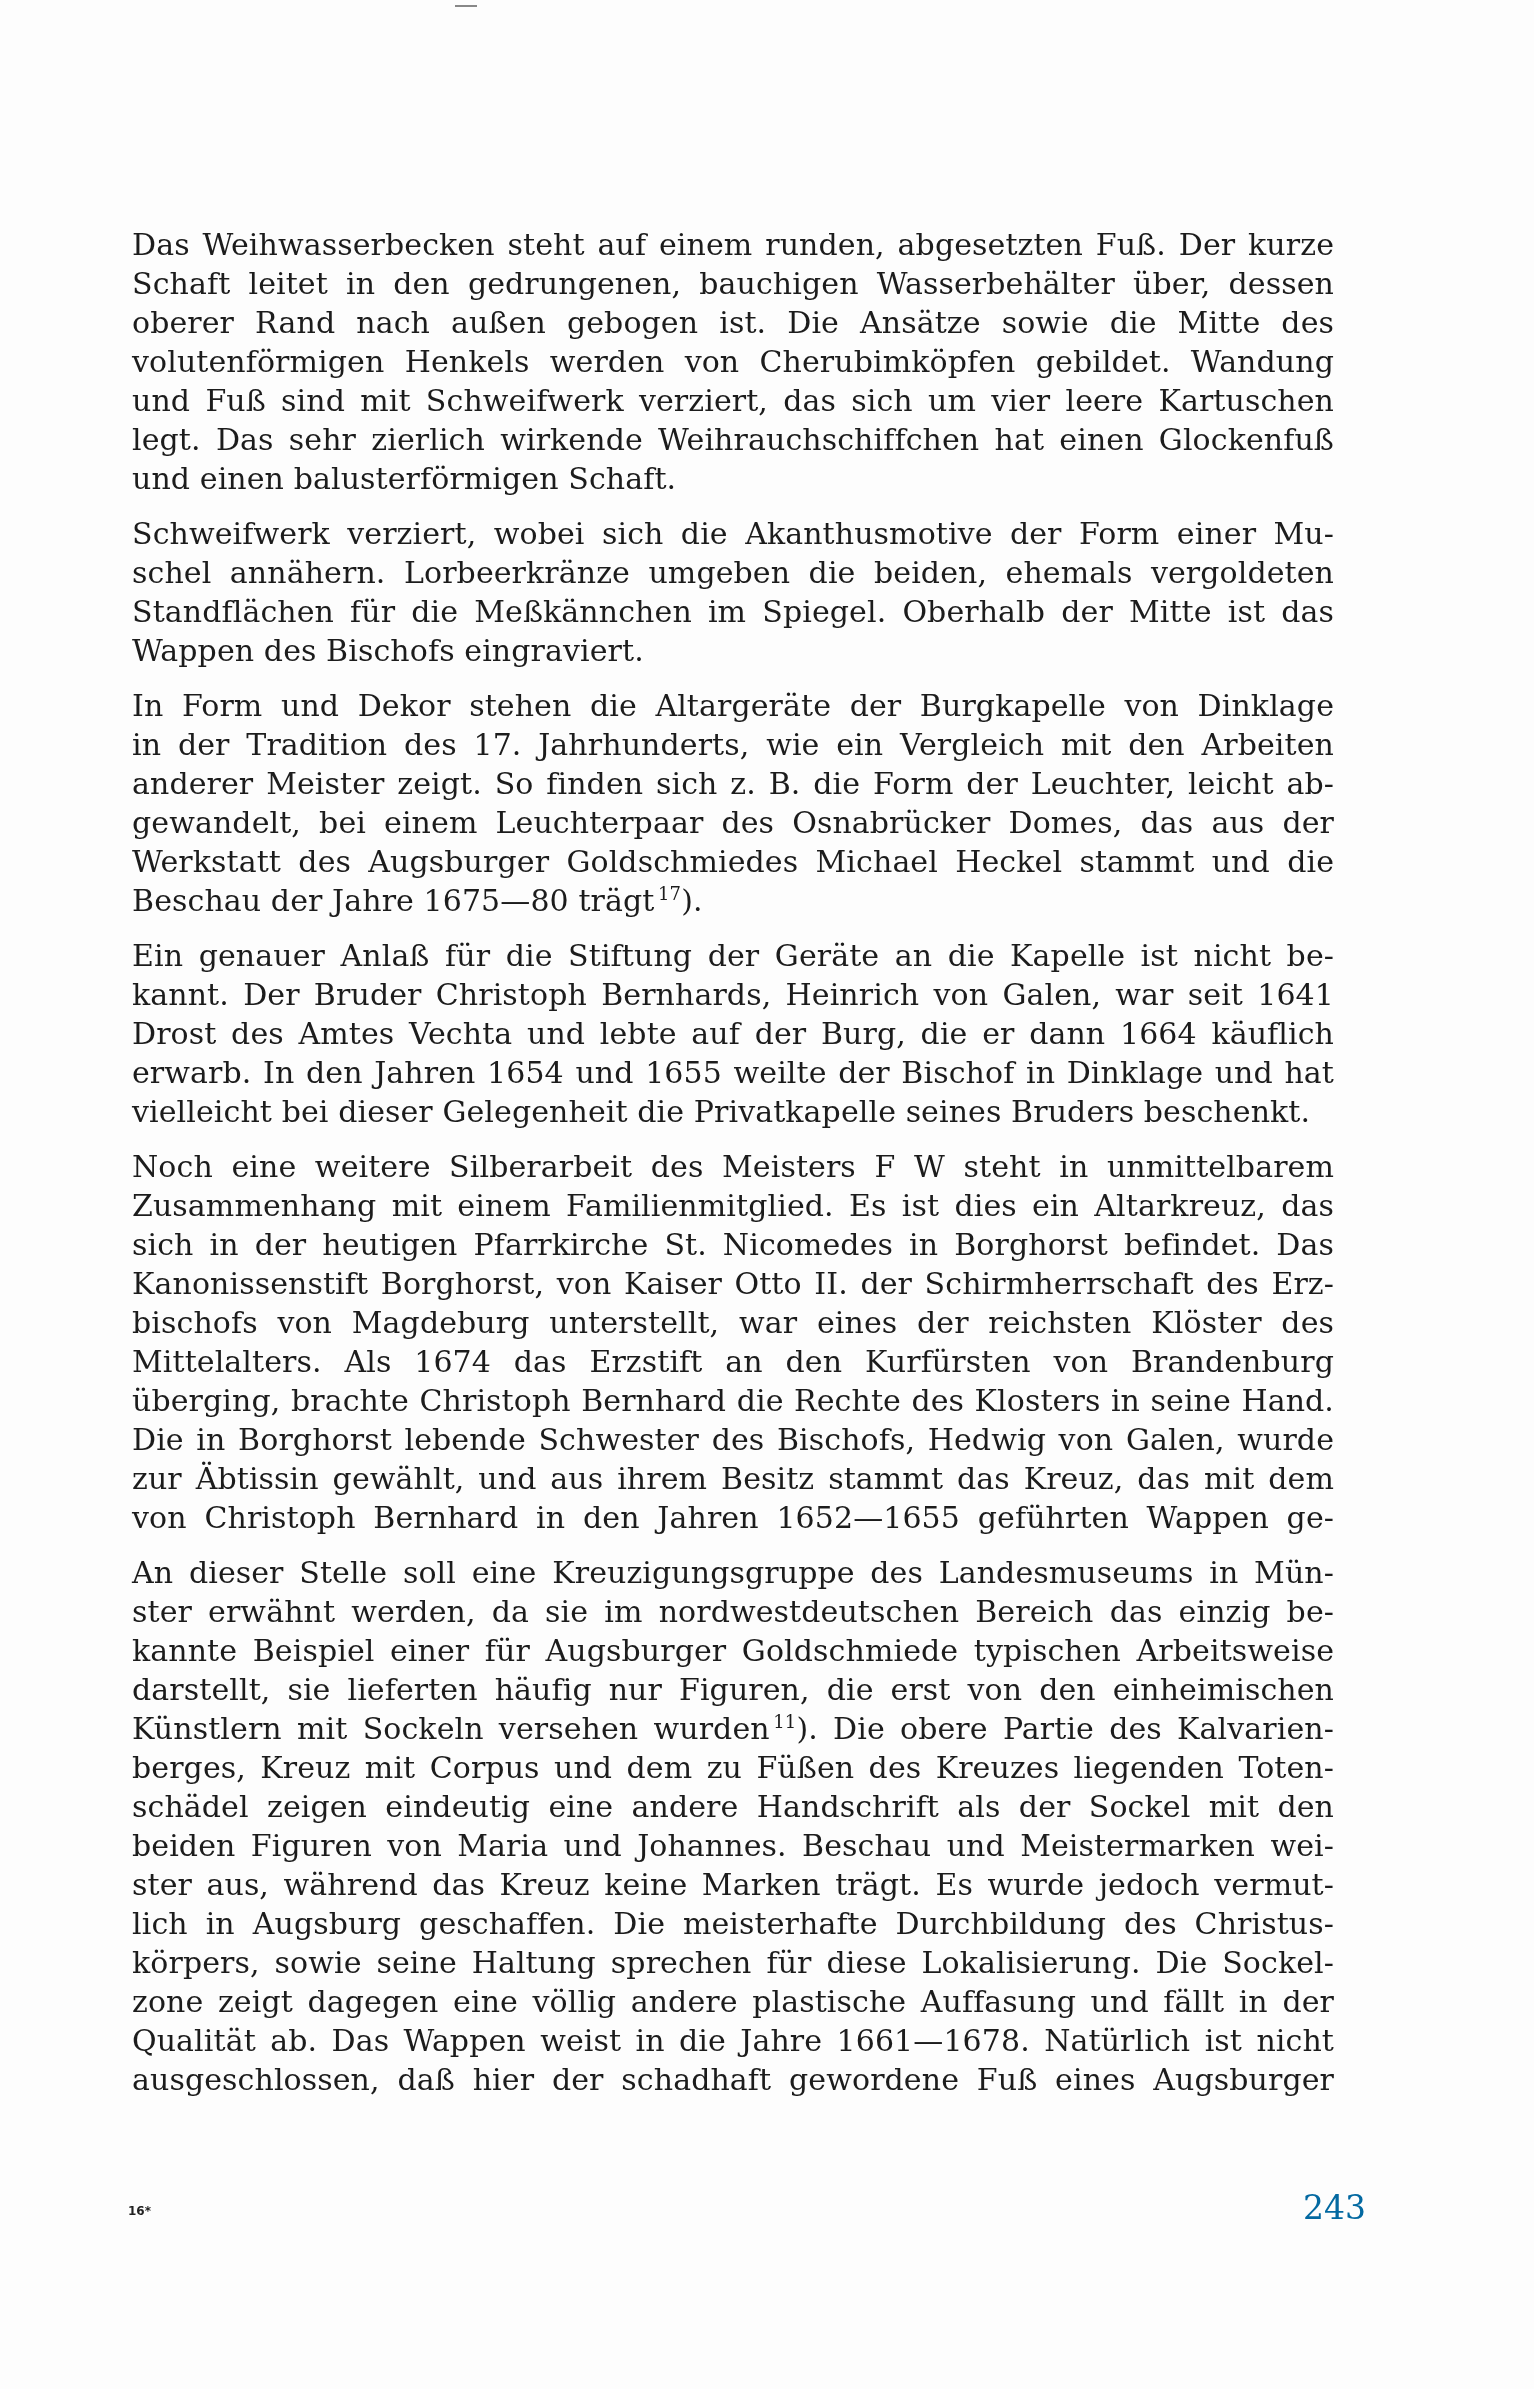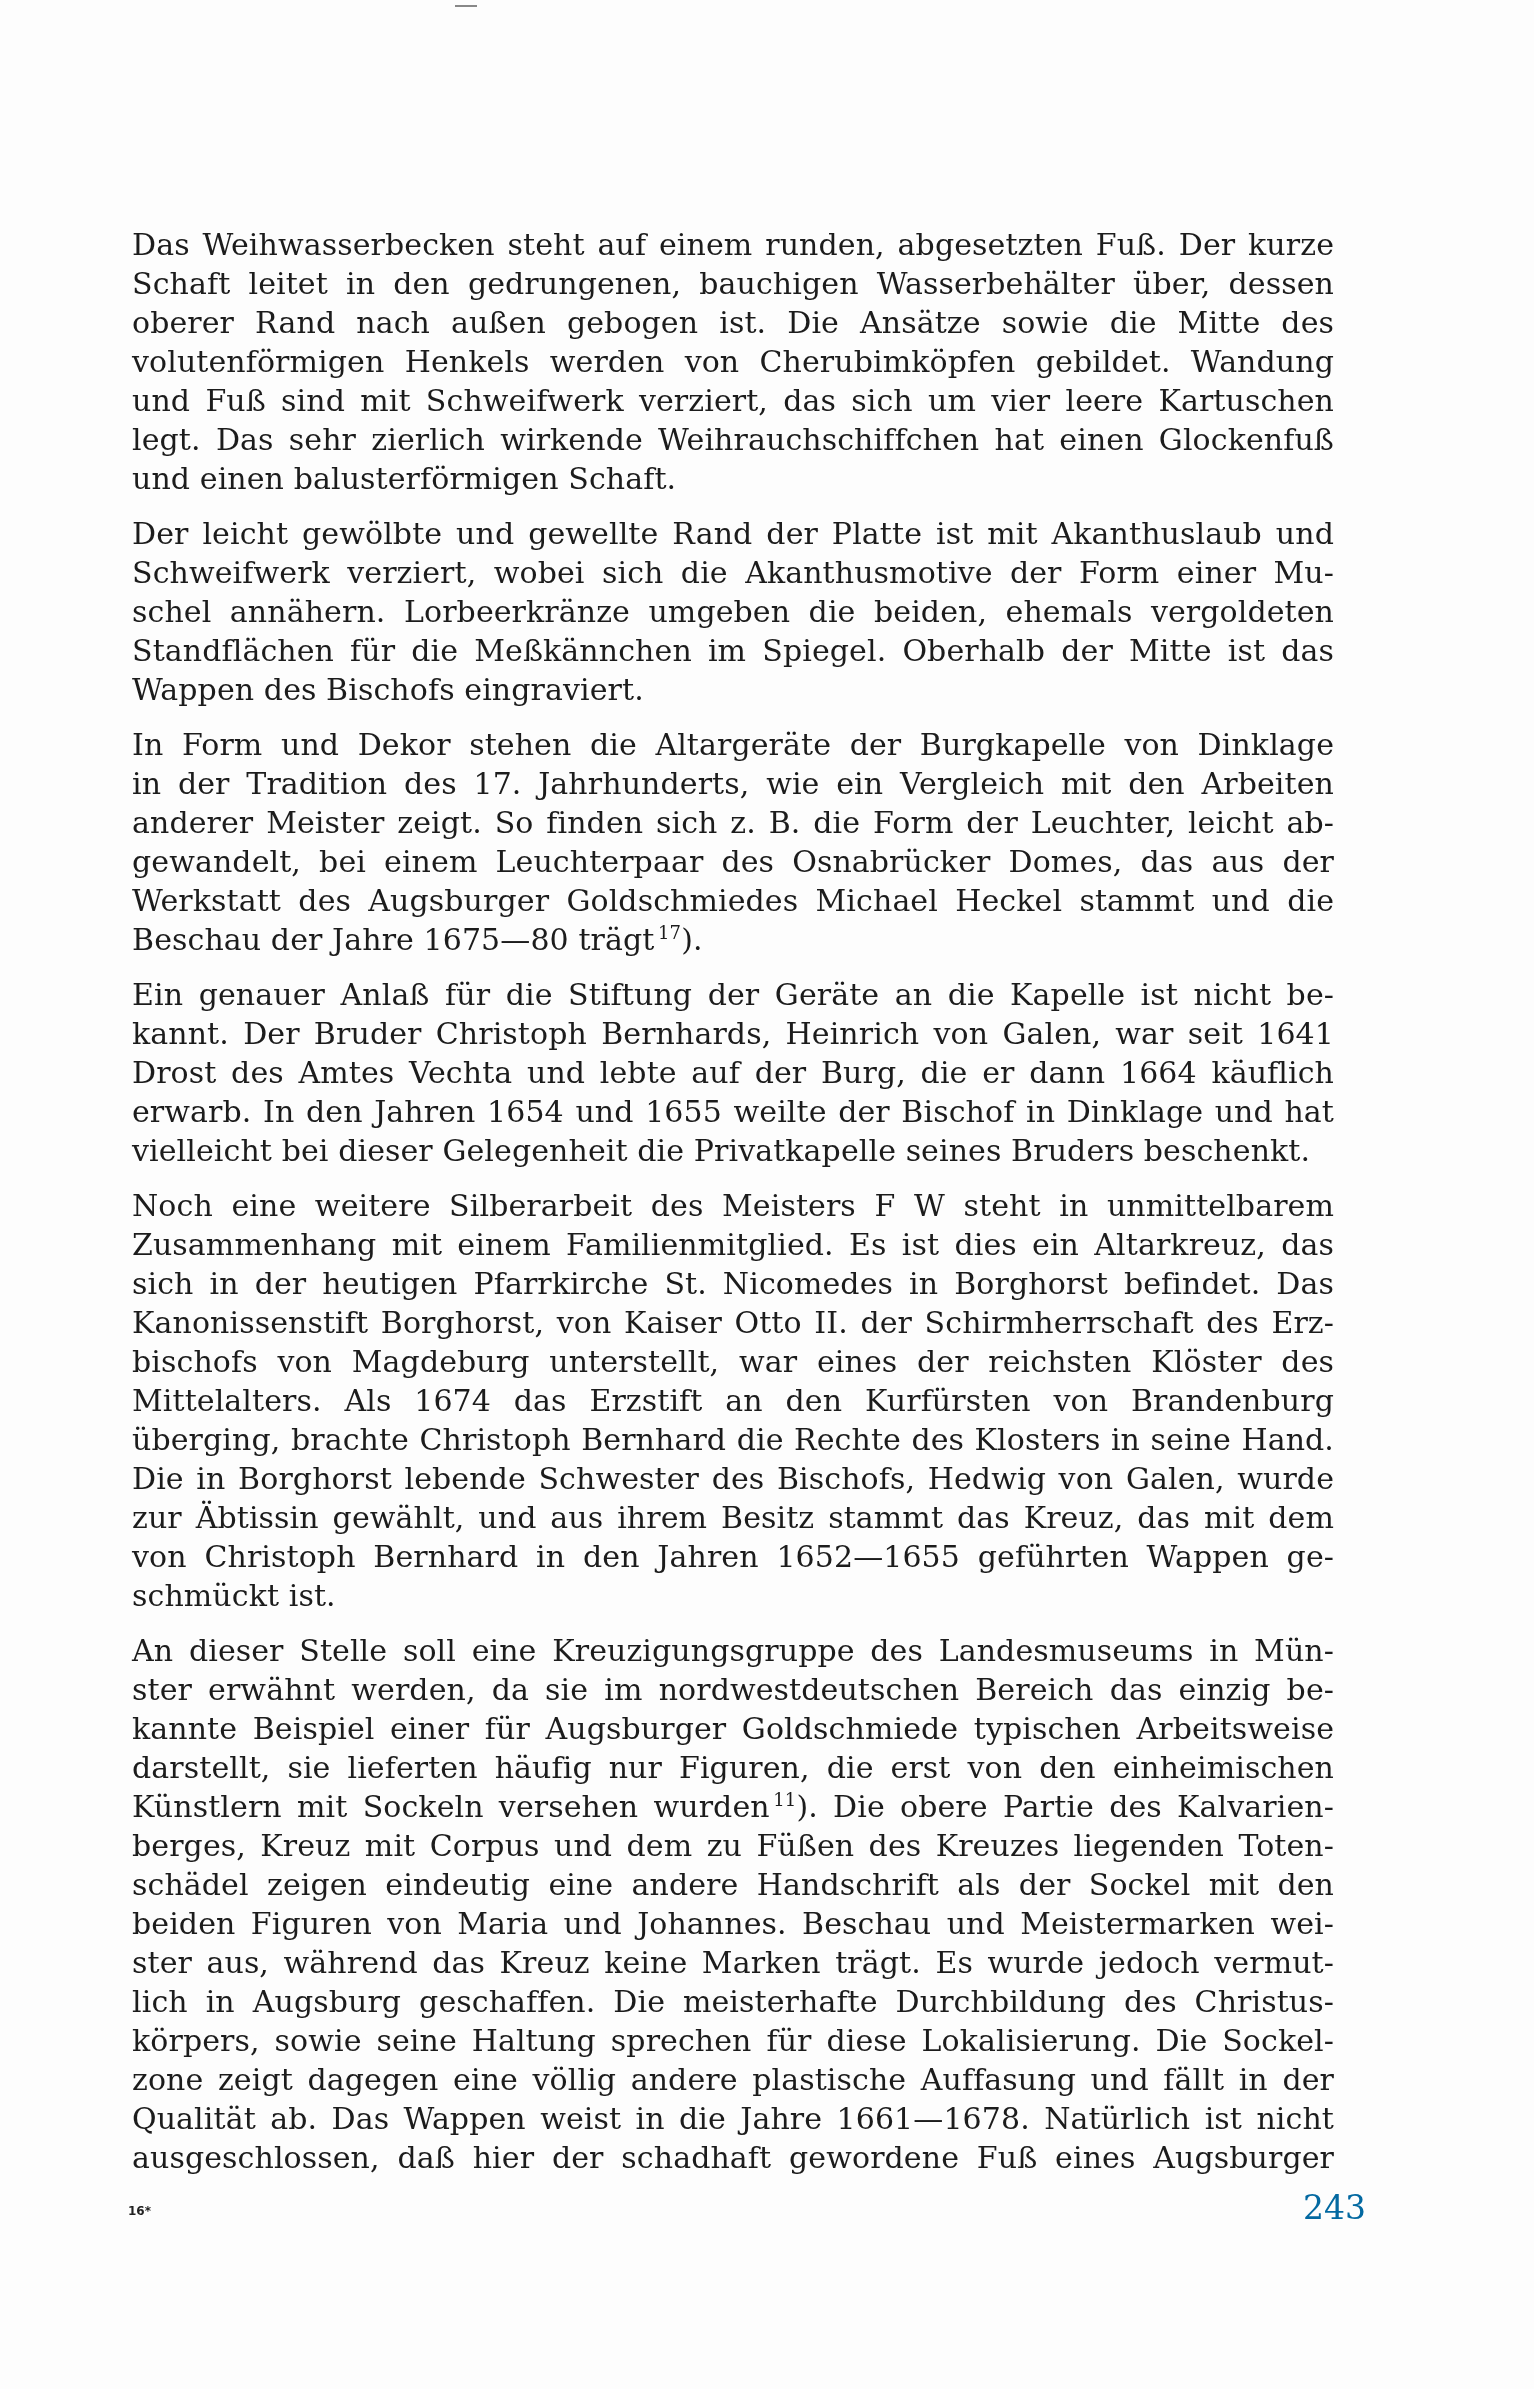--- a/index.html
+++ b/index.html
@@ -95,21 +95,20 @@
     <span class="line"><span class="fit">Das Weihwasserbecken steht auf einem runden, abgesetzten Fuß. Der kurze</span></span>
     <span class="line"><span class="fit">Schaft leitet in den gedrungenen, bauchigen Wasserbehälter über, dessen</span></span>
     <span class="line"><span class="fit">oberer Rand nach außen gebogen ist. Die Ansätze sowie die Mitte des</span></span>
     <span class="line"><span class="fit">volutenförmigen Henkels werden von Cherubimköpfen gebildet. Wandung</span></span>
     <span class="line"><span class="fit">und Fuß sind mit Schweifwerk verziert, das sich um vier leere Kartuschen</span></span>
     <span class="line"><span class="fit">legt. Das sehr zierlich wirkende Weihrauchschiffchen hat einen Glockenfuß</span></span>
     <span class="line last"><span class="fit">und einen balusterförmigen Schaft.</span></span>
   </section>
 
   <section class="para gap-before">
-    <span class="line"><span class="fit">Der leicht gewölbte und gewellte Rand der Platte ist mit Akanthuslaub und</span></span>
     <span class="line"><span class="fit">Schweifwerk verziert, wobei sich die Akanthusmotive der Form einer Mu-</span></span>
     <span class="line"><span class="fit">schel annähern. Lorbeerkränze umgeben die beiden, ehemals vergoldeten</span></span>
     <span class="line"><span class="fit">Standflächen für die Meßkännchen im Spiegel. Oberhalb der Mitte ist das</span></span>
     <span class="line last"><span class="fit">Wappen des Bischofs eingraviert.</span></span>
   </section>
 
   <section class="para">
     <span class="line"><span class="fit">In Form und Dekor stehen die Altargeräte der Burgkapelle von Dinklage</span></span>
     <span class="line"><span class="fit">in der Tradition des 17. Jahrhunderts, wie ein Vergleich mit den Arbeiten</span></span>
     <span class="line"><span class="fit">anderer Meister zeigt. So finden sich z. B. die Form der Leuchter, leicht ab-</span></span>
@@ -130,21 +129,20 @@
     <span class="line"><span class="fit">Noch eine weitere Silberarbeit des Meisters F W steht in unmittelbarem</span></span>
     <span class="line"><span class="fit">Zusammenhang mit einem Familienmitglied. Es ist dies ein Altarkreuz, das</span></span>
     <span class="line"><span class="fit">sich in der heutigen Pfarrkirche St. Nicomedes in Borghorst befindet. Das</span></span>
     <span class="line"><span class="fit">Kanonissenstift Borghorst, von Kaiser Otto II. der Schirmherrschaft des Erz-</span></span>
     <span class="line"><span class="fit">bischofs von Magdeburg unterstellt, war eines der reichsten Klöster des</span></span>
     <span class="line"><span class="fit">Mittelalters. Als 1674 das Erzstift an den Kurfürsten von Brandenburg</span></span>
     <span class="line"><span class="fit">überging, brachte Christoph Bernhard die Rechte des Klosters in seine Hand.</span></span>
     <span class="line"><span class="fit">Die in Borghorst lebende Schwester des Bischofs, Hedwig von Galen, wurde</span></span>
     <span class="line"><span class="fit">zur Äbtissin gewählt, und aus ihrem Besitz stammt das Kreuz, das mit dem</span></span>
     <span class="line"><span class="fit">von Christoph Bernhard in den Jahren 1652—1655 geführten Wappen ge-</span></span>
-    <span class="line last"><span class="fit">schmückt ist.</span></span>
   </section>
 
   <section class="para">
     <span class="line"><span class="fit">An dieser Stelle soll eine Kreuzigungsgruppe des Landesmuseums in Mün-</span></span>
     <span class="line"><span class="fit">ster erwähnt werden, da sie im nordwestdeutschen Bereich das einzig be-</span></span>
     <span class="line"><span class="fit">kannte Beispiel einer für Augsburger Goldschmiede typischen Arbeitsweise</span></span>
     <span class="line"><span class="fit">darstellt, sie lieferten häufig nur Figuren, die erst von den einheimischen</span></span>
     <span class="line"><span class="fit"><span>Künstlern mit Sockeln versehen wurden</span><sup class="fn">11</sup><span>). Die obere Partie des Kalvarien-</span></span></span>
     <span class="line"><span class="fit">berges, Kreuz mit Corpus und dem zu Füßen des Kreuzes liegenden Toten-</span></span>
     <span class="line"><span class="fit">schädel zeigen eindeutig eine andere Handschrift als der Sockel mit den</span></span>

